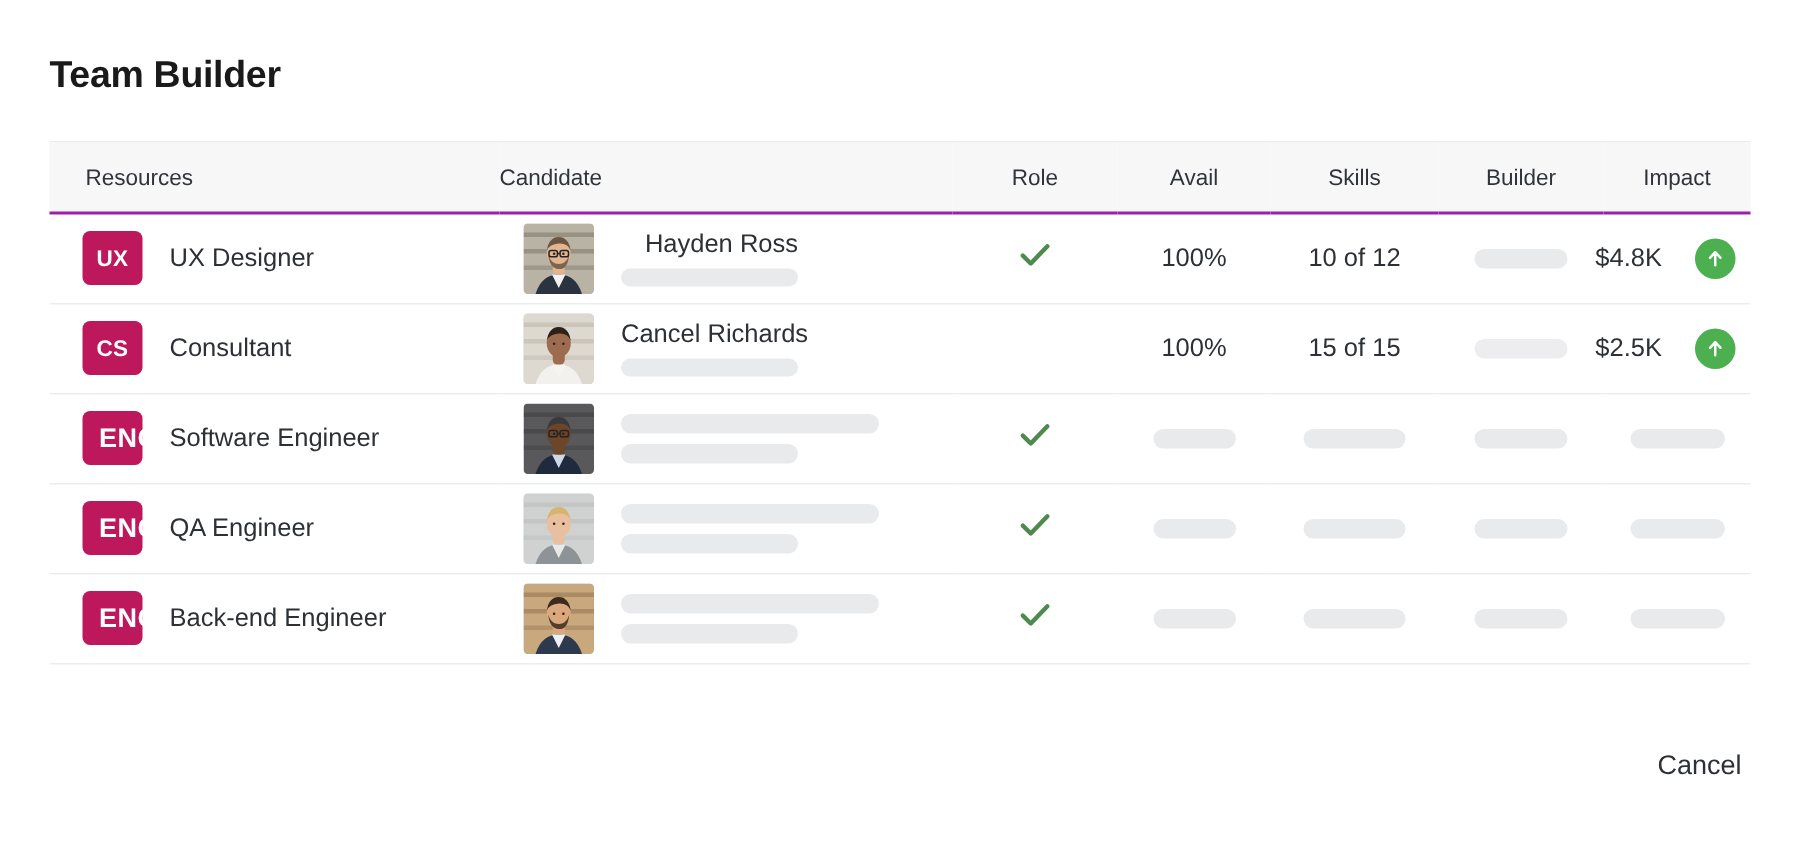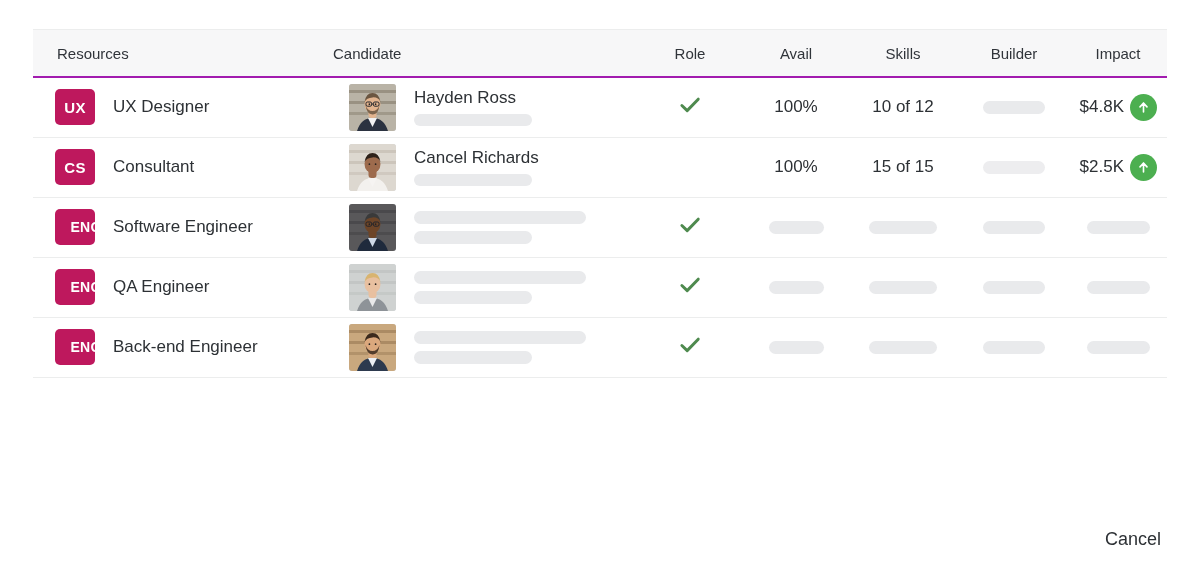--- a/index.html
+++ b/index.html
@@ -59,25 +59,25 @@
     width: 40px; height: 36px;
     border-radius: 5px;
     background: #be185d;
     color: #ffffff;
     font-size: 15px;
     font-weight: 700;
     letter-spacing: 0.3px;
     display: flex; align-items: center; justify-content: center;
     flex: 0 0 auto;
   }
-  .tag.small-txt { font-size: 14px; padding-left: 22px; }
+  .tag.small-txt { font-size: 18px; padding-left: 22px; }
   .res-label { font-size: 17px; color: #2d3135; white-space: nowrap; }
 
   
-  .cand-cell { text-align: left; padding-left: 16px; }
+  .cand-cell { text-align: right; padding-left: 16px; }
   .cand-inner { display: flex; align-items: center; gap: 18px; }
   .avatar {
     width: 47px; height: 47px;
     border-radius: 3px;
     flex: 0 0 auto;
     overflow: hidden;
     position: relative;
     background: #cfd3d6;
   }
   .avatar svg { display: block; width: 47px; height: 47px; }
@@ -93,21 +93,21 @@
   .sk-cell   { width: 55px; height: 13px; margin: 0 auto; }
   .sk-cell-w { width: 68px; }
   .sk-cell-c { width: 62px; }
   .sk-cell-i { width: 63px; }
 
   
   .check { display: inline-block; line-height: 0; }
   .check svg { width: 26px; height: 26px; display: block; margin: 0 auto; }
 
   
-  .impact-inner { display: flex; align-items: center; justify-content: flex-end; gap: 6px; padding-right: 10px; }
+  .impact-inner { display: flex; align-items: center; justify-content: flex-end; gap: 22px; padding-right: 10px; }
   .impact-val { font-size: 17px; color: #2d3135; white-space: nowrap; }
   .arrow-badge {
     width: 27px; height: 27px; border-radius: 50%;
     background: #4caf50;
     display: flex; align-items: center; justify-content: center;
     flex: 0 0 auto;
   }
   .arrow-badge svg { width: 15px; height: 15px; display: block; }
 
   
@@ -133,20 +133,21 @@
     padding: 13px 21px;
     cursor: pointer;
     white-space: nowrap;
   }
 </style>
 </head>
 <body>
 
 <div class="page">
 
+  <h1 class="page-title">Team Builder</h1>
 
   <div class="table-wrap">
     <table class="builder">
       <thead>
         <tr>
           <th class="col-resources">Resources</th>
           <th class="col-candidate">Candidate</th>
           <th class="col-role">Role</th>
           <th class="col-avail">Avail</th>
           <th class="col-skills">Skills</th>

